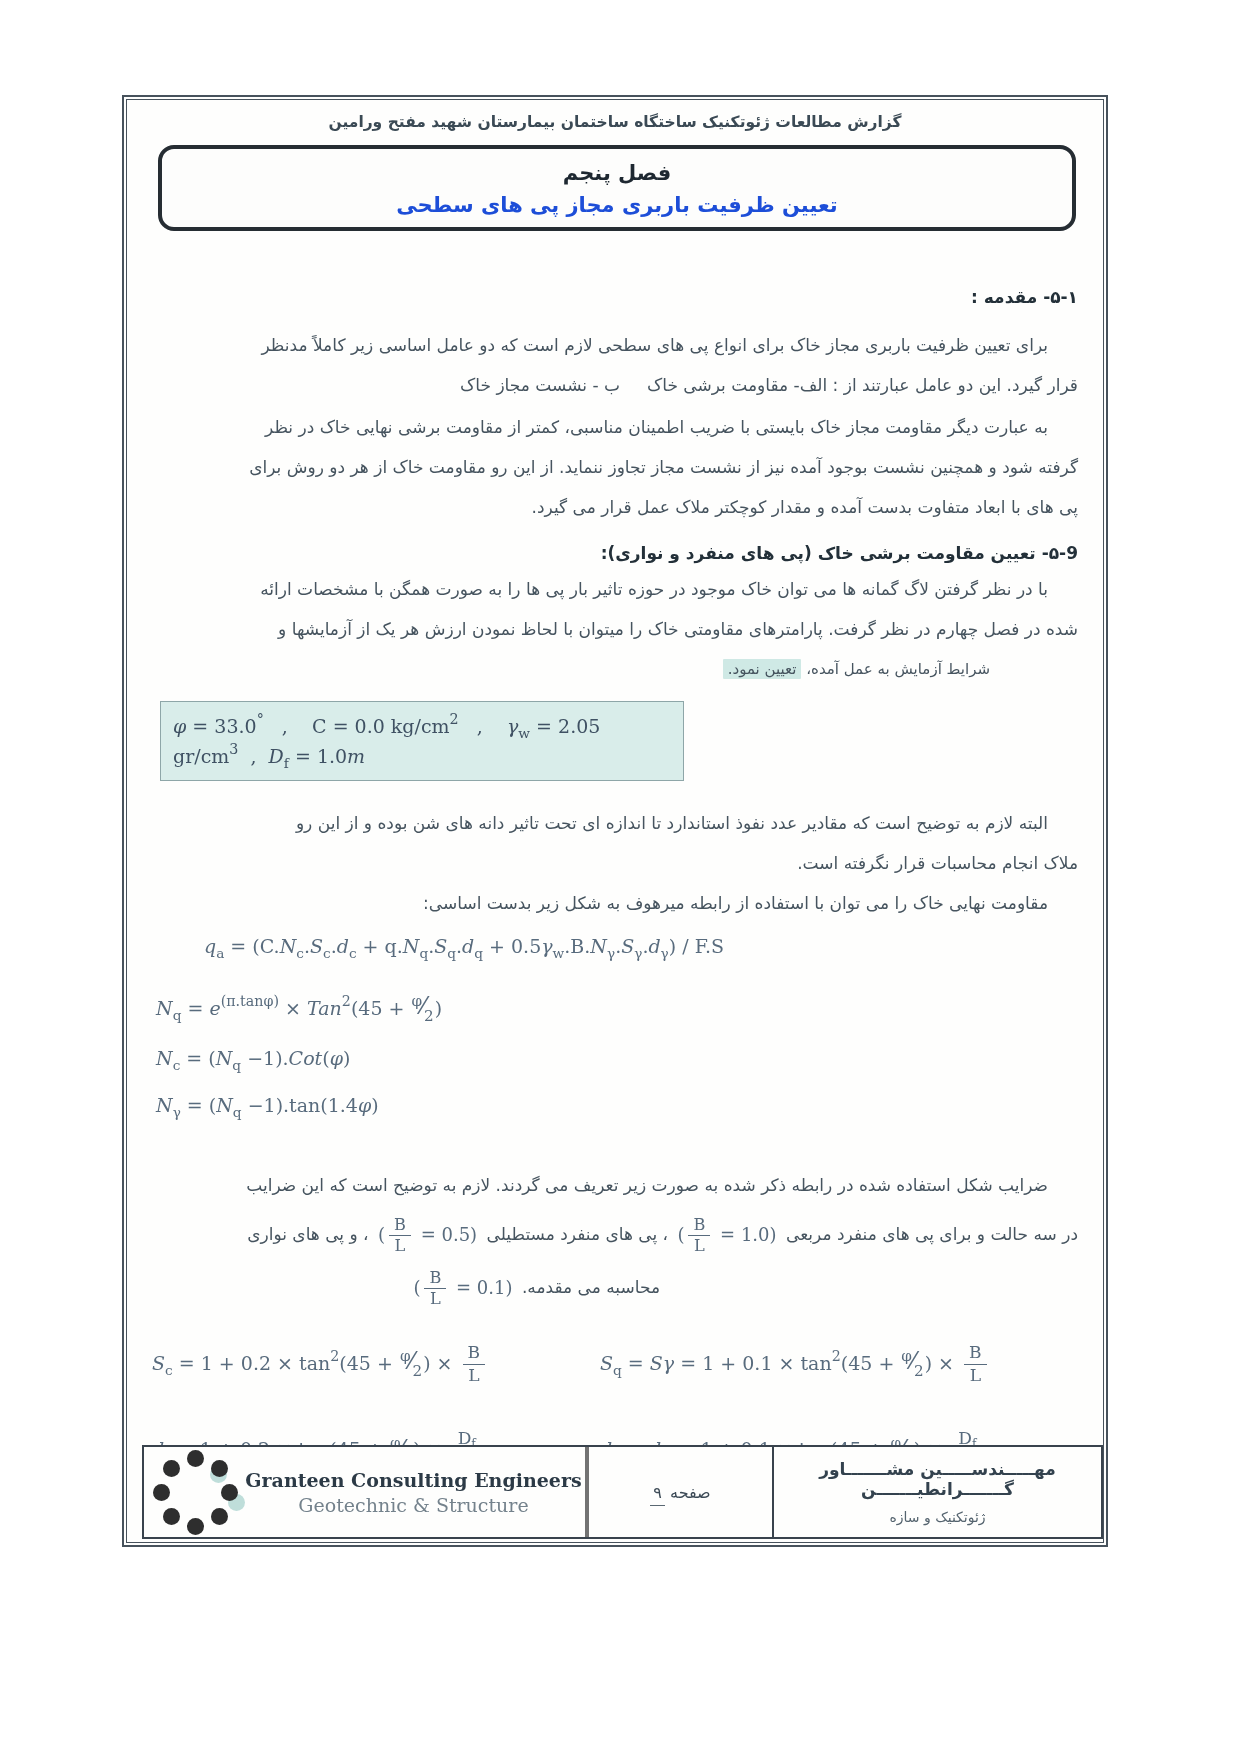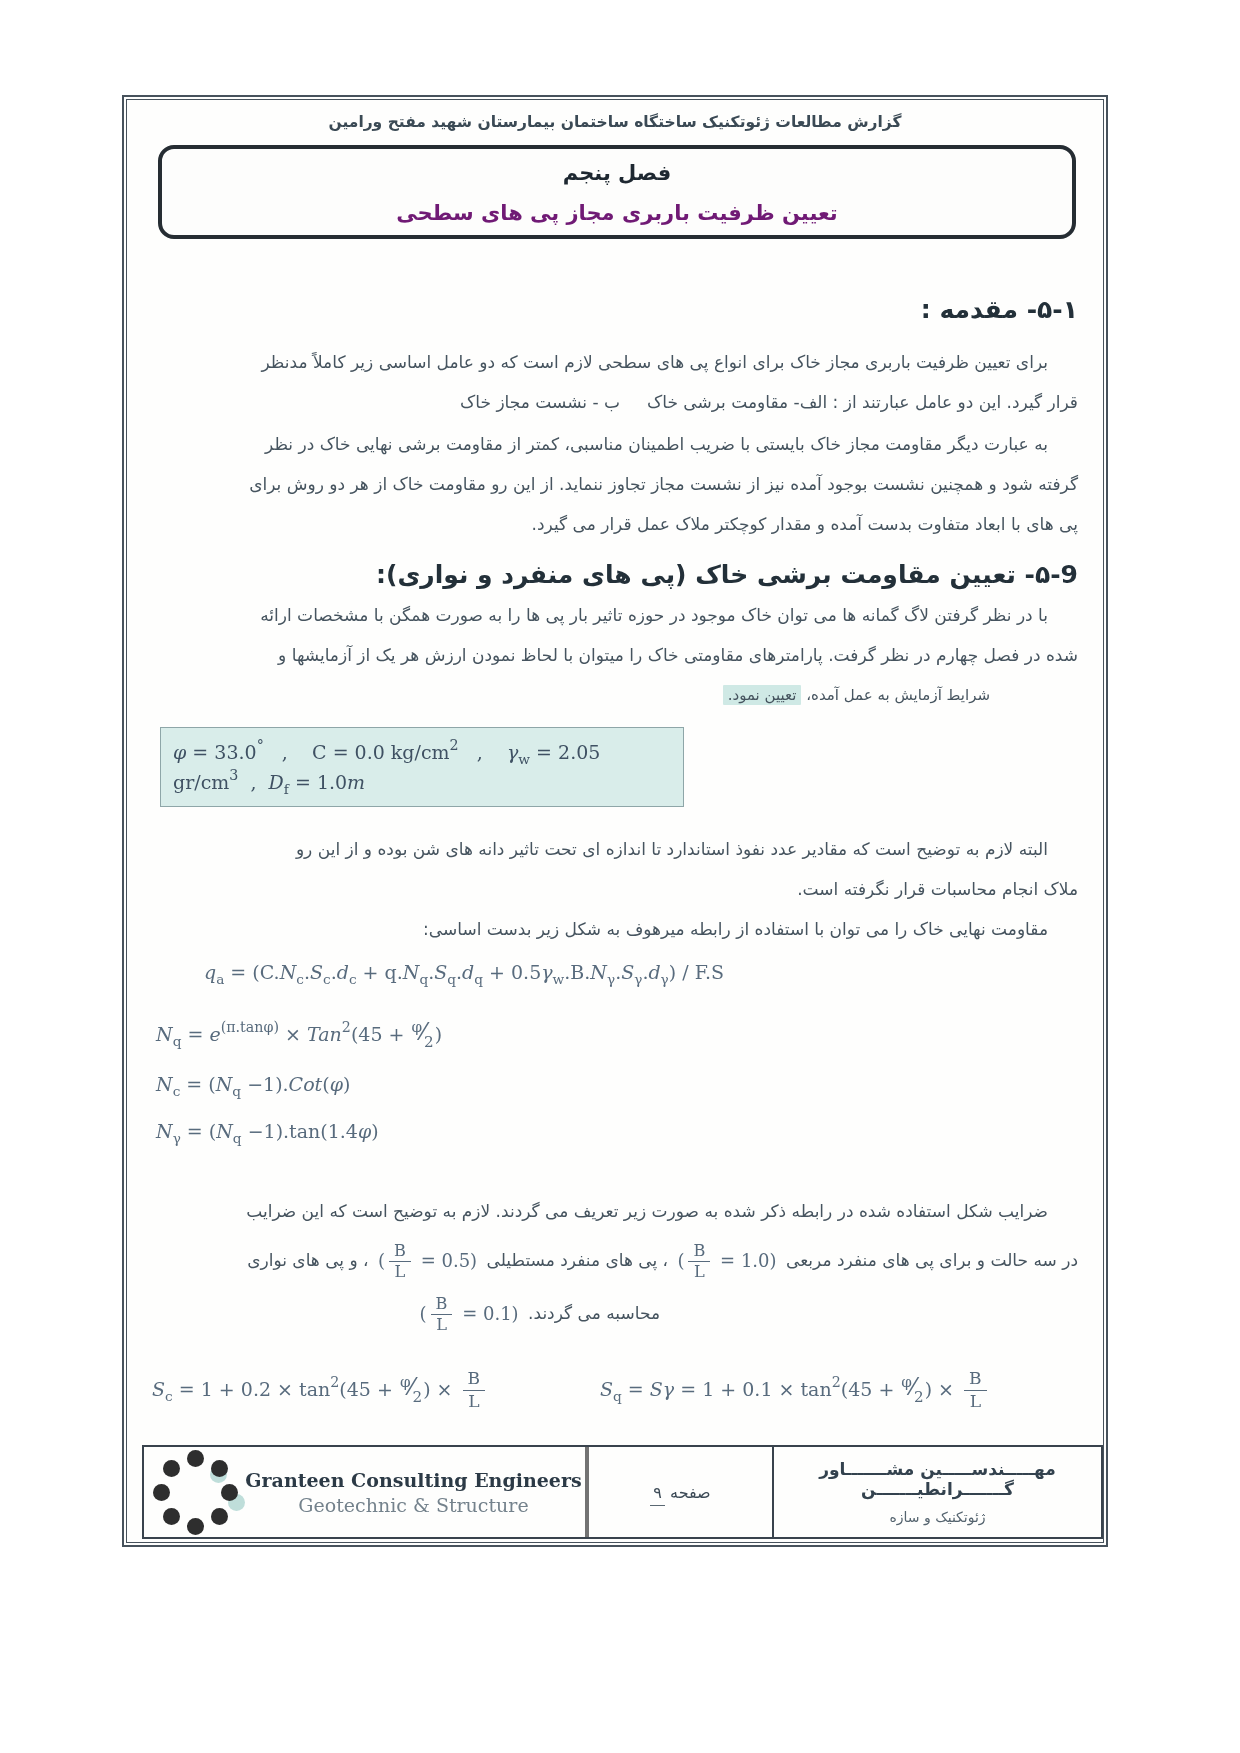--- a/index.html
+++ b/index.html
@@ -20,24 +20,24 @@
   .doc-header{
     margin-top:16px;text-align:center;direction:rtl;
     font-size:15.5px;font-weight:600;color:#3b4a55;letter-spacing:0;
   }
 
   .chapter-box{
     margin:14px 2px 0 6px;border:4px solid #262d33;border-radius:16px;
     padding:12px 10px 10px;text-align:center;direction:rtl;background:#fdfdfc;
   }
   .chapter-box .l1{font-size:21px;font-weight:bold;color:#1e2831;}
-  .chapter-box .l2{font-size:21px;font-weight:bold;color:#701a75;margin-top:16px;}
+  .chapter-box .l2{font-size:21px;font-weight:bold;color:#1d4ed8;margin-top:8px;}
 
   .sec-head{
-    direction:rtl;text-align:right;font-weight:bold;font-size:25px;color:#233039;
+    direction:rtl;text-align:right;font-weight:bold;font-size:17px;color:#233039;
   }
   .sec-head.first{margin-top:56px;}
   .sec-head.second{margin-top:16px;}
 
   .para{direction:rtl;text-align:right;font-size:17px;color:#46545f;}
   .para .pline{line-height:40px;min-height:40px;}
   .para .pline.ind{padding-right:30px;}
   .para.mt18{margin-top:18px;} .para.mt2{margin-top:2px;}
   .para.mt6{margin-top:6px;} .para.mt22{margin-top:22px;} .para.mt36{margin-top:36px;}
 
@@ -165,21 +165,21 @@
 
     <div class="para mt36">
       <div class="rich-line pline ind"><span>ضرایب شکل استفاده شده در رابطه ذکر شده به صورت زیر تعریف می گردند. لازم به توضیح است که این ضرایب</span></div>
       <div class="rich-line rl-2"><span>در سه حالت و برای پی های منفرد مربعی </span><span class="gf" dir="ltr"><span>(</span><span class="vf">
               <span class="vfn">B</span>
               <span class="vfd">L</span>
             </span><span> = 1.0)</span></span><span> ، پی های منفرد مستطیلی </span><span class="gf" dir="ltr"><span>(</span><span class="vf">
               <span class="vfn">B</span>
               <span class="vfd">L</span>
             </span><span> = 0.5)</span></span><span> ، و پی های نواری</span></div>
-      <div class="rich-line rl-3"><span>محاسبه می گردند. </span><span class="gf" dir="ltr"><span>(</span><span class="vf">
+      <div class="rich-line rl-3"><span>محاسبه می مقدمه. </span><span class="gf" dir="ltr"><span>(</span><span class="vf">
               <span class="vfn">B</span>
               <span class="vfd">L</span>
             </span><span> = 0.1)</span></span></div>
     </div>
 
     <div class="factors">
       <div class="frow">
         <div class="fcell-l formula"><span class="it">S</span><sub>c</sub><span> = 1 + 0.2 × tan</span><sup>2</sup><span>(45 + </span><span class="sf"><sup>φ</sup><span class="sl">⁄</span><sub>2</sub></span><span>) × </span><span class="vf">
               <span class="vfn">B</span>
               <span class="vfd">L</span>

